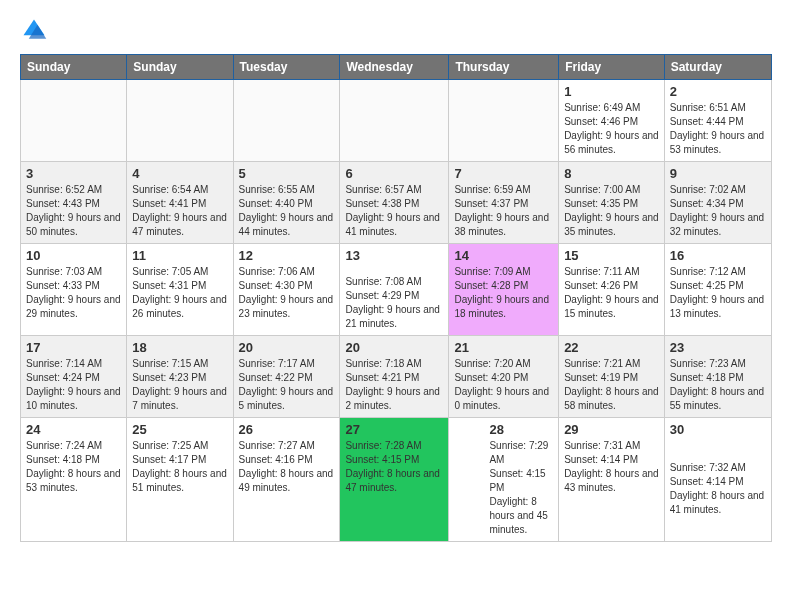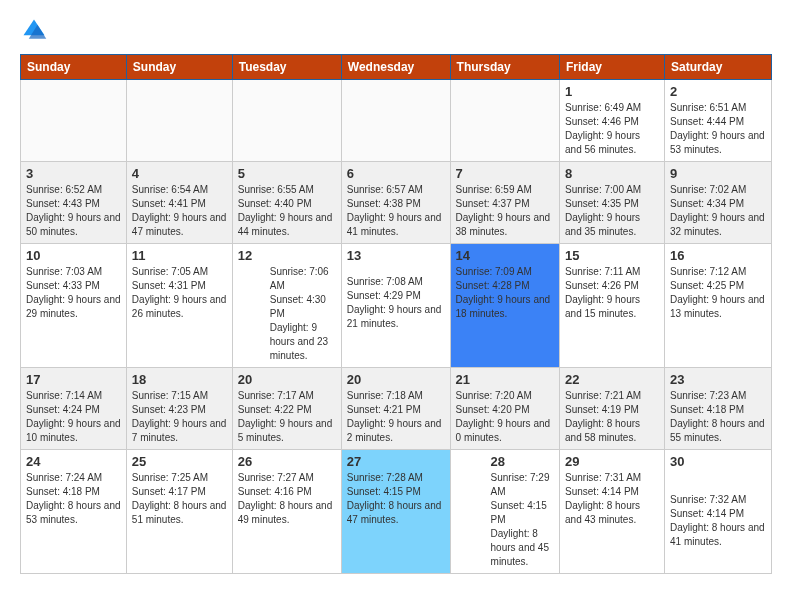--- a/index.html
+++ b/index.html
@@ -55,21 +55,21 @@
       font-size: 14px;
       color: #555;
       margin-top: 2px;
     }
     .calendar {
       width: 100%;
       border-collapse: collapse;
       border: 1px solid #ccc;
     }
     .calendar th {
-      background: #c2410c;
+      background: #737373;
       color: #fff;
       font-size: 12px;
       font-weight: bold;
       padding: 5px 6px;
       border: 1px solid #2060a0;
       text-align: left;
     }
     .calendar td {
       border: 1px solid #ccc;
       vertical-align: top;
@@ -207,31 +207,31 @@
 Daylight: 9 hours and 29 minutes.</div>
           </td>
           <td style="background: rgb(255, 255, 255);">
             <span class="day-number">11</span>
             <div class="day-info" style="white-space: pre-line;">Sunrise: 7:05 AM
 Sunset: 4:31 PM
 Daylight: 9 hours and 26 minutes.</div>
           </td>
           <td style="background: rgb(255, 255, 255);">
             <span class="day-number">12</span>
-            <div class="day-info" style="white-space: pre-line; margin-left: 32px;">Sunrise: 7:06 AM
+            <div class="day-info" style="white-space: pre-line;">Sunrise: 7:06 AM
 Sunset: 4:30 PM
 Daylight: 9 hours and 23 minutes.</div>
           </td>
           <td style="background: rgb(255, 255, 255);">
             <span class="day-number">13</span>
             <div class="day-info" style="white-space: pre-line; margin-top: 12px;">Sunrise: 7:08 AM
 Sunset: 4:29 PM
 Daylight: 9 hours and 21 minutes.</div>
           </td>
-          <td style="background: #3b82f6;">
+          <td style="background: #f0abfc;">
             <span class="day-number">14</span>
             <div class="day-info" style="white-space: pre-line;">Sunrise: 7:09 AM
 Sunset: 4:28 PM
 Daylight: 9 hours and 18 minutes.</div>
           </td>
           <td style="background: rgb(255, 255, 255);">
             <span class="day-number">15</span>
             <div class="day-info" style="white-space: pre-line;">Sunrise: 7:11 AM
 Sunset: 4:26 PM
 Daylight: 9 hours and 15 minutes.</div>
@@ -299,21 +299,21 @@
             <div class="day-info" style="white-space: pre-line;">Sunrise: 7:25 AM
 Sunset: 4:17 PM
 Daylight: 8 hours and 51 minutes.</div>
           </td>
           <td style="background: rgb(255, 255, 255);">
             <span class="day-number">26</span>
             <div class="day-info" style="white-space: pre-line;">Sunrise: 7:27 AM
 Sunset: 4:16 PM
 Daylight: 8 hours and 49 minutes.</div>
           </td>
-          <td style="background: #7dd3fc; margin-left: 36px;">
+          <td style="background: #22c55e; margin-left: 36px;">
             <span class="day-number">27</span>
             <div class="day-info" style="white-space: pre-line;">Sunrise: 7:28 AM
 Sunset: 4:15 PM
 Daylight: 8 hours and 47 minutes.</div>
           </td>
           <td style="background: rgb(255, 255, 255); padding-left: 40px;">
             <span class="day-number">28</span>
             <div class="day-info" style="white-space: pre-line;">Sunrise: 7:29 AM
 Sunset: 4:15 PM
 Daylight: 8 hours and 45 minutes.</div>

